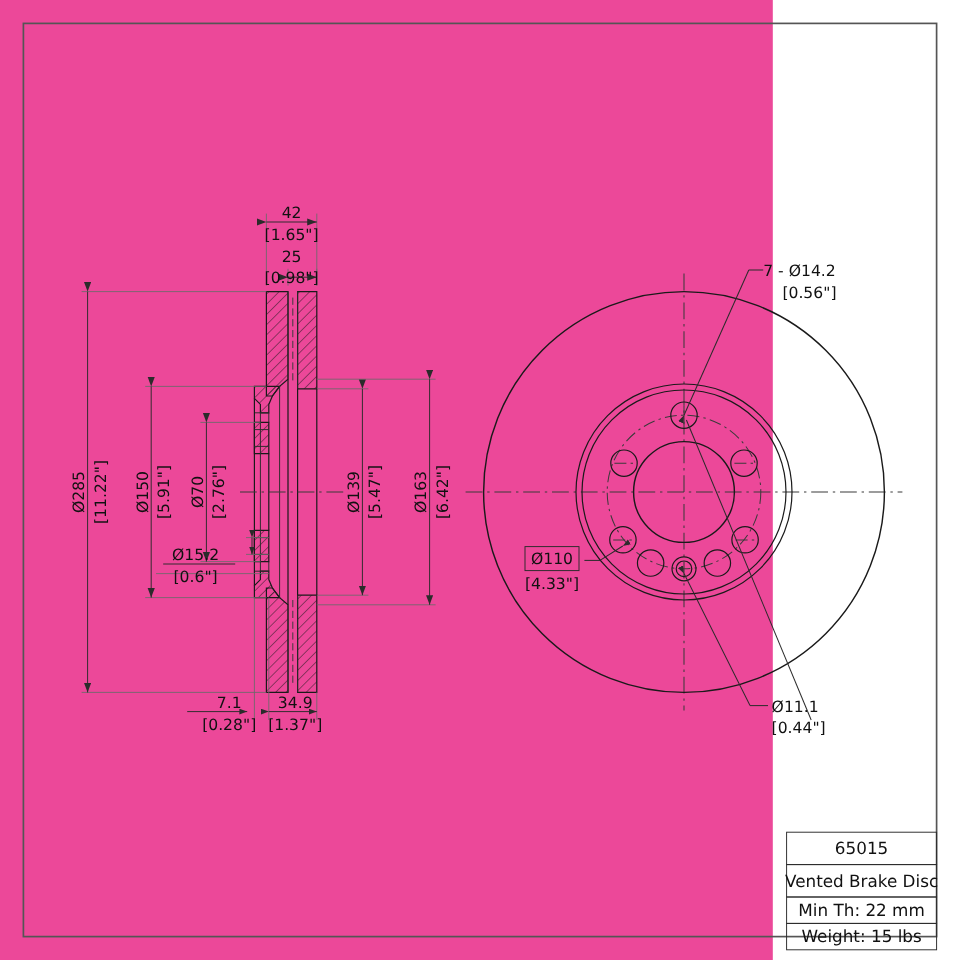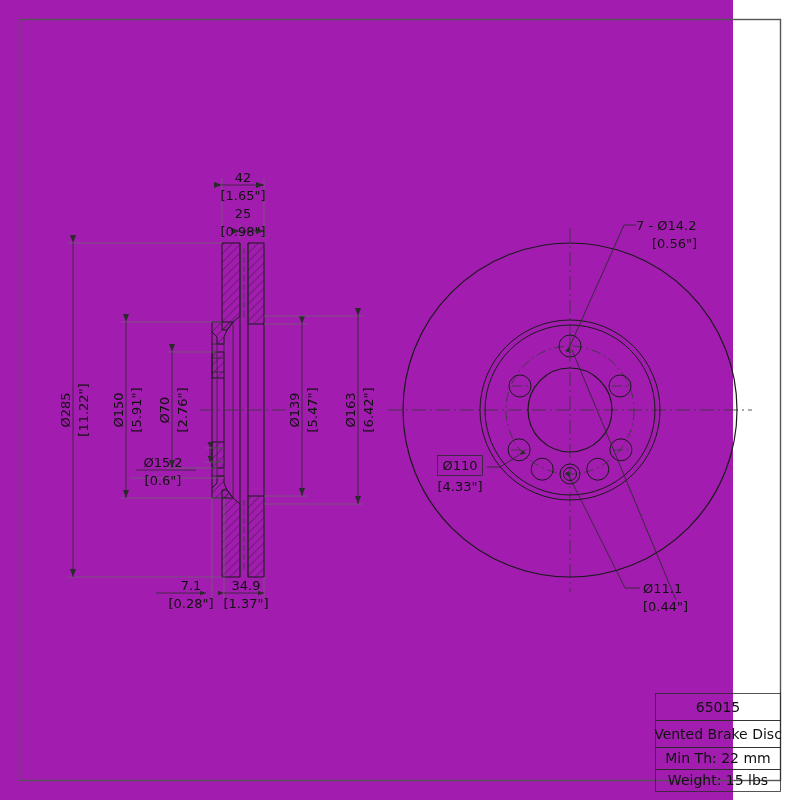--- a/index.html
+++ b/index.html
@@ -8,23 +8,23 @@
     background: #ffffff;
   }
   body {
     width: 800px;
     height: 800px;
     font-family: "DejaVu Sans", "Liberation Sans", sans-serif;
     overflow: hidden;
   }
   #sheet {
     position: relative;
-    width: 733px;
+    width: 644px;
     height: 800px;
-    background: #a21caf;
+    background: #ec4899;
   }
   svg {
     display: block;
   }
   .ln       { stroke: #1a1a1a; stroke-width: 1; fill: none; }
   .ln-thin  { stroke: #2b2b2b; stroke-width: 0.8; fill: none; }
   .ln-med   { stroke: #1a1a1a; stroke-width: 1.2; fill: none; }
   .border   { stroke: #555555; stroke-width: 1.4; fill: none; }
   .center   { stroke: #3a3a3a; stroke-width: 0.85; fill: none;
               stroke-dasharray: 14 4 2 4; }

